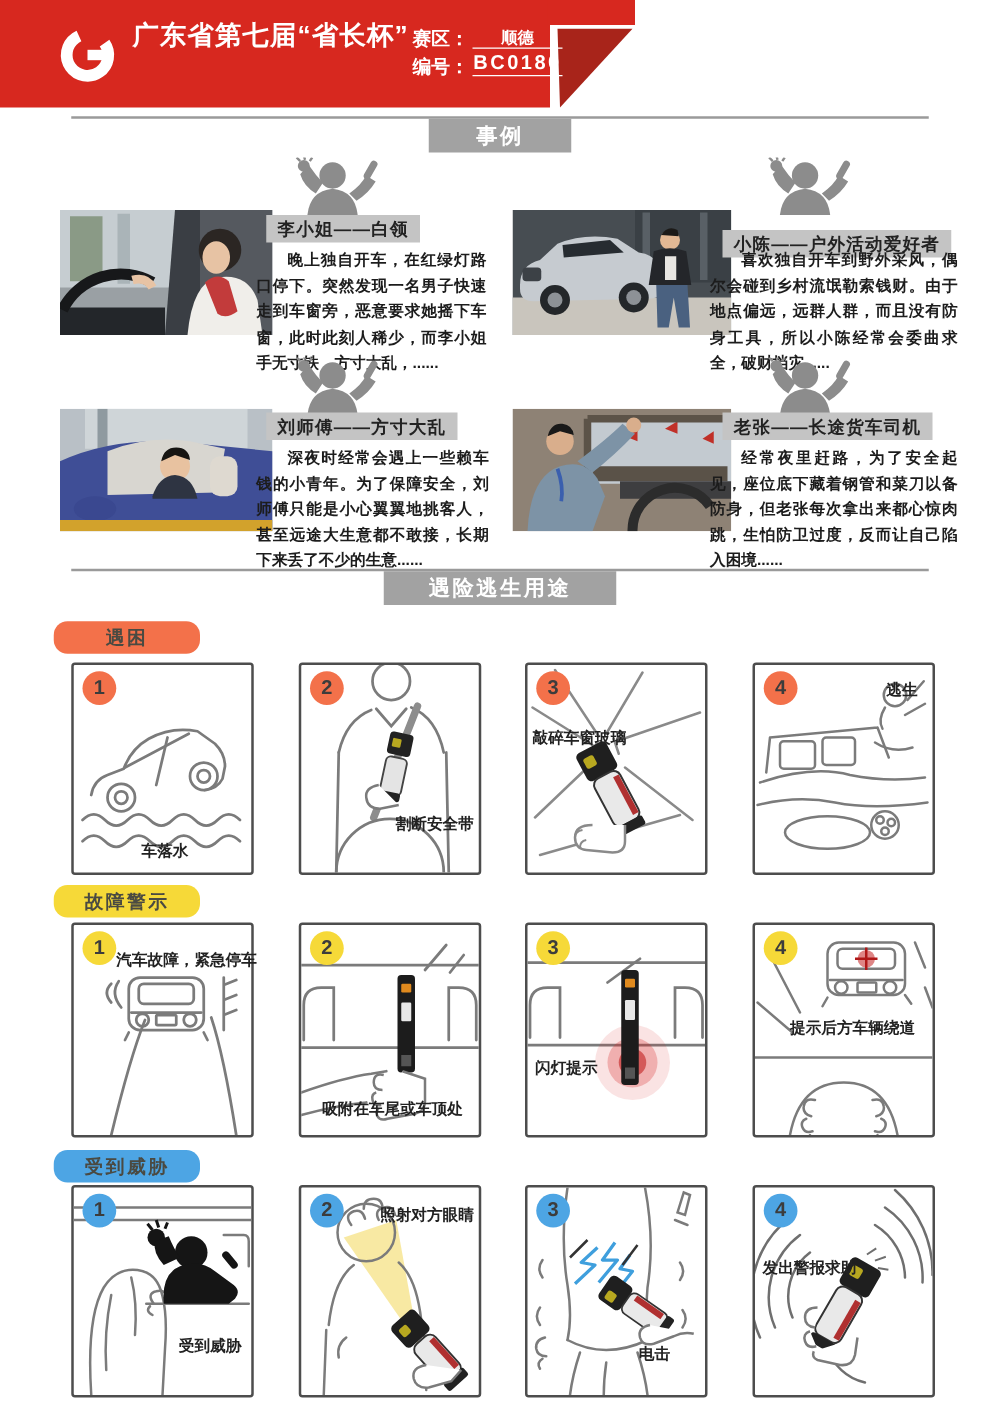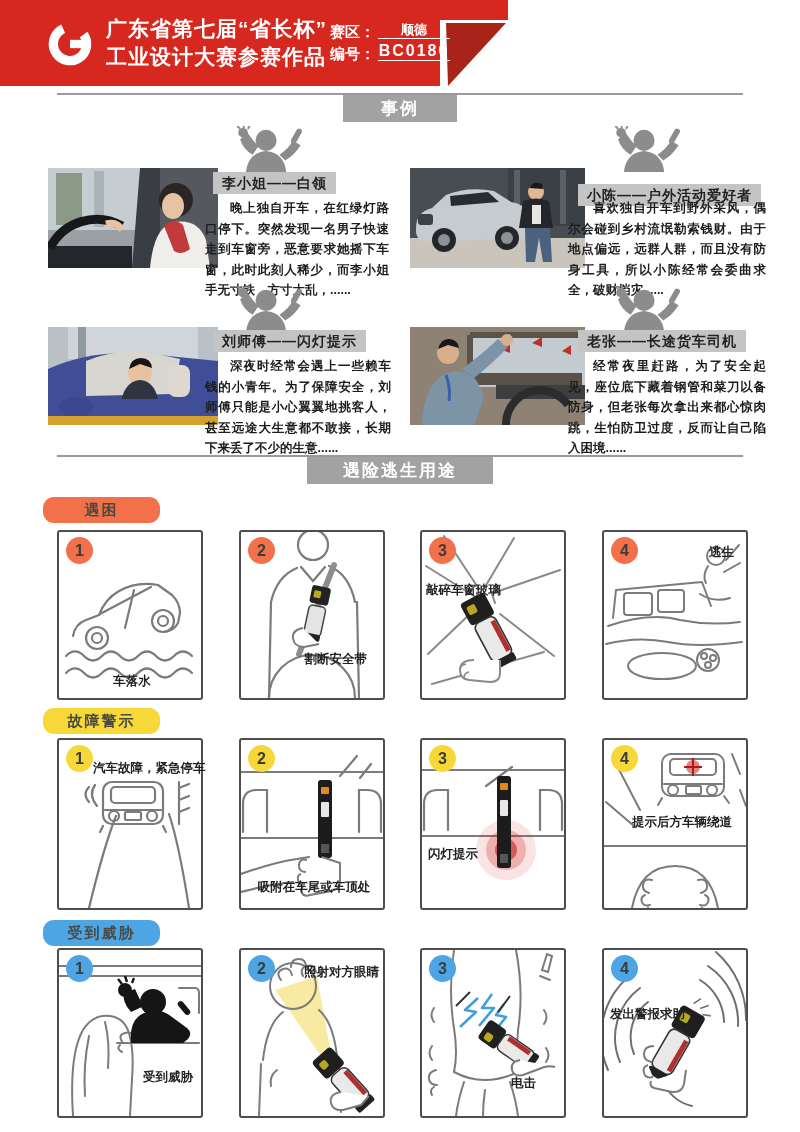--- a/index.html
+++ b/index.html
@@ -51,21 +51,20 @@
     <polygon points="8,23 68,23 10,86" fill="#a8241a"></polygon>
   </svg>
   <svg class="logo" viewBox="0 0 50 50">
     <g transform="rotate(-35 25 25)">
       <circle cx="25" cy="25" r="16" fill="none" stroke="#ffffff" stroke-width="9" stroke-dasharray="78 23"></circle>
     </g>
     <rect x="25" y="21" width="17" height="8" fill="#ffffff"></rect>
   </svg>
   <div class="title-block">
     <div>广东省第七届“省长杯”</div>
-    <div>工业设计大赛参赛作品</div>
   </div>
   <div class="meta-block">
     <div class="meta-row">
       <span class="meta-label">赛区：</span>
       <span class="meta-value cn">顺德</span>
     </div>
     <div class="meta-row">
       <span class="meta-label">编号：</span>
       <span class="meta-value code">BC0180</span>
     </div>
@@ -153,21 +152,21 @@
     <g fill="#8c8c8c">
       <circle cx="44" cy="15" r="11"></circle>
       <path d="M23 48 q2 -20 21 -22 q19 2 21 22 z"></path>
       <path d="M30 30 q-10 -6 -13 -16 l7 -8 q6 9 12 15 z"></path>
       <circle cx="20" cy="7" r="5"></circle>
       <path d="M17 3 l-3 -3 m7 2 l-1 -4 m5 5 l2 -3" stroke="#8c8c8c" stroke-width="2" fill="none"></path>
       <path d="M58 30 q10 -7 14 -15 l8 5 q-6 10 -16 16 z"></path>
       <rect x="73" y="2" width="6" height="17" rx="3" transform="rotate(30 76 10)"></rect>
     </g>
   </svg>
-  <div class="case-label" style="left:213px;top:330px">刘师傅——闪灯提示</div>
+  <div class="case-label" style="left:213px;top:330px">刘师傅——方寸大乱</div>
   <div class="case-text" style="left:205px;top:356px;width:186px">深夜时经常会遇上一些赖车钱的小青年。为了保障安全，刘师傅只能是小心翼翼地挑客人，甚至远途大生意都不敢接，长期下来丢了不少的生意......</div>
 
   <svg class="photo" style="left:410px;top:327px" width="175" height="98" viewBox="0 0 175 98">
     <rect width="175" height="98" fill="#8e8275"></rect>
     <rect x="60" y="8" width="115" height="52" fill="#c3cad0"></rect>
     <path d="M90 22 l10 -6 0 10 z" fill="#c03028"></path>
     <path d="M122 16 l10 -6 0 10 z" fill="#c03028"></path>
     <path d="M152 24 l9 -6 0 10 z" fill="#c03028"></path>
     <rect x="64" y="46" width="108" height="12" fill="#5a5248"></rect>
     <path d="M60 8 L175 8 M60 8 L60 60" stroke="#5c5348" stroke-width="6" fill="none"></path>
@@ -229,21 +228,21 @@
       </g>
       <g transform="translate(76,76) rotate(12)">
         <rect x="-9" y="-22" width="19" height="18" rx="3" fill="#222222"></rect>
         <rect x="-6" y="-17" width="7" height="7" rx="1" fill="#b8a820"></rect>
         <rect x="-8" y="-2" width="17" height="30" rx="4" fill="#e4e4e4" stroke="#444" stroke-width="1.5"></rect>
         <rect x="-8" y="26" width="17" height="7" rx="2" fill="#222222"></rect>
       </g>
       <path d="M62 96 q-11 2 -10 10 q1 9 11 9 l15 -3" fill="#ffffff" stroke="#7b7b7b" stroke-width="2"></path>
     </svg>
     <div class="badge" style="--accent: #f3714a;">2</div>
-    <div class="cap" style="bottom:30px;right:16px">割断安全带</div>
+    <div class="cap" style="bottom:30px;right:4px">割断安全带</div>
   </div>
 
   <div class="panel" style="left:420px;top:530px">
     <svg class="art" viewBox="0 0 142 166">
       <g fill="none" stroke="#8a8a8a" stroke-width="2" stroke-linecap="round">
         <path d="M4 34 L52 64 M22 4 L57 57 M92 6 L63 55 M138 38 L71 61 M6 122 L50 80 M132 124 L78 82"></path>
         <path d="M56 62 l-7 10 M69 59 l4 12"></path>
         <path d="M10 152 L122 120"></path>
       </g>
       <g transform="translate(66,98) rotate(-28)">

